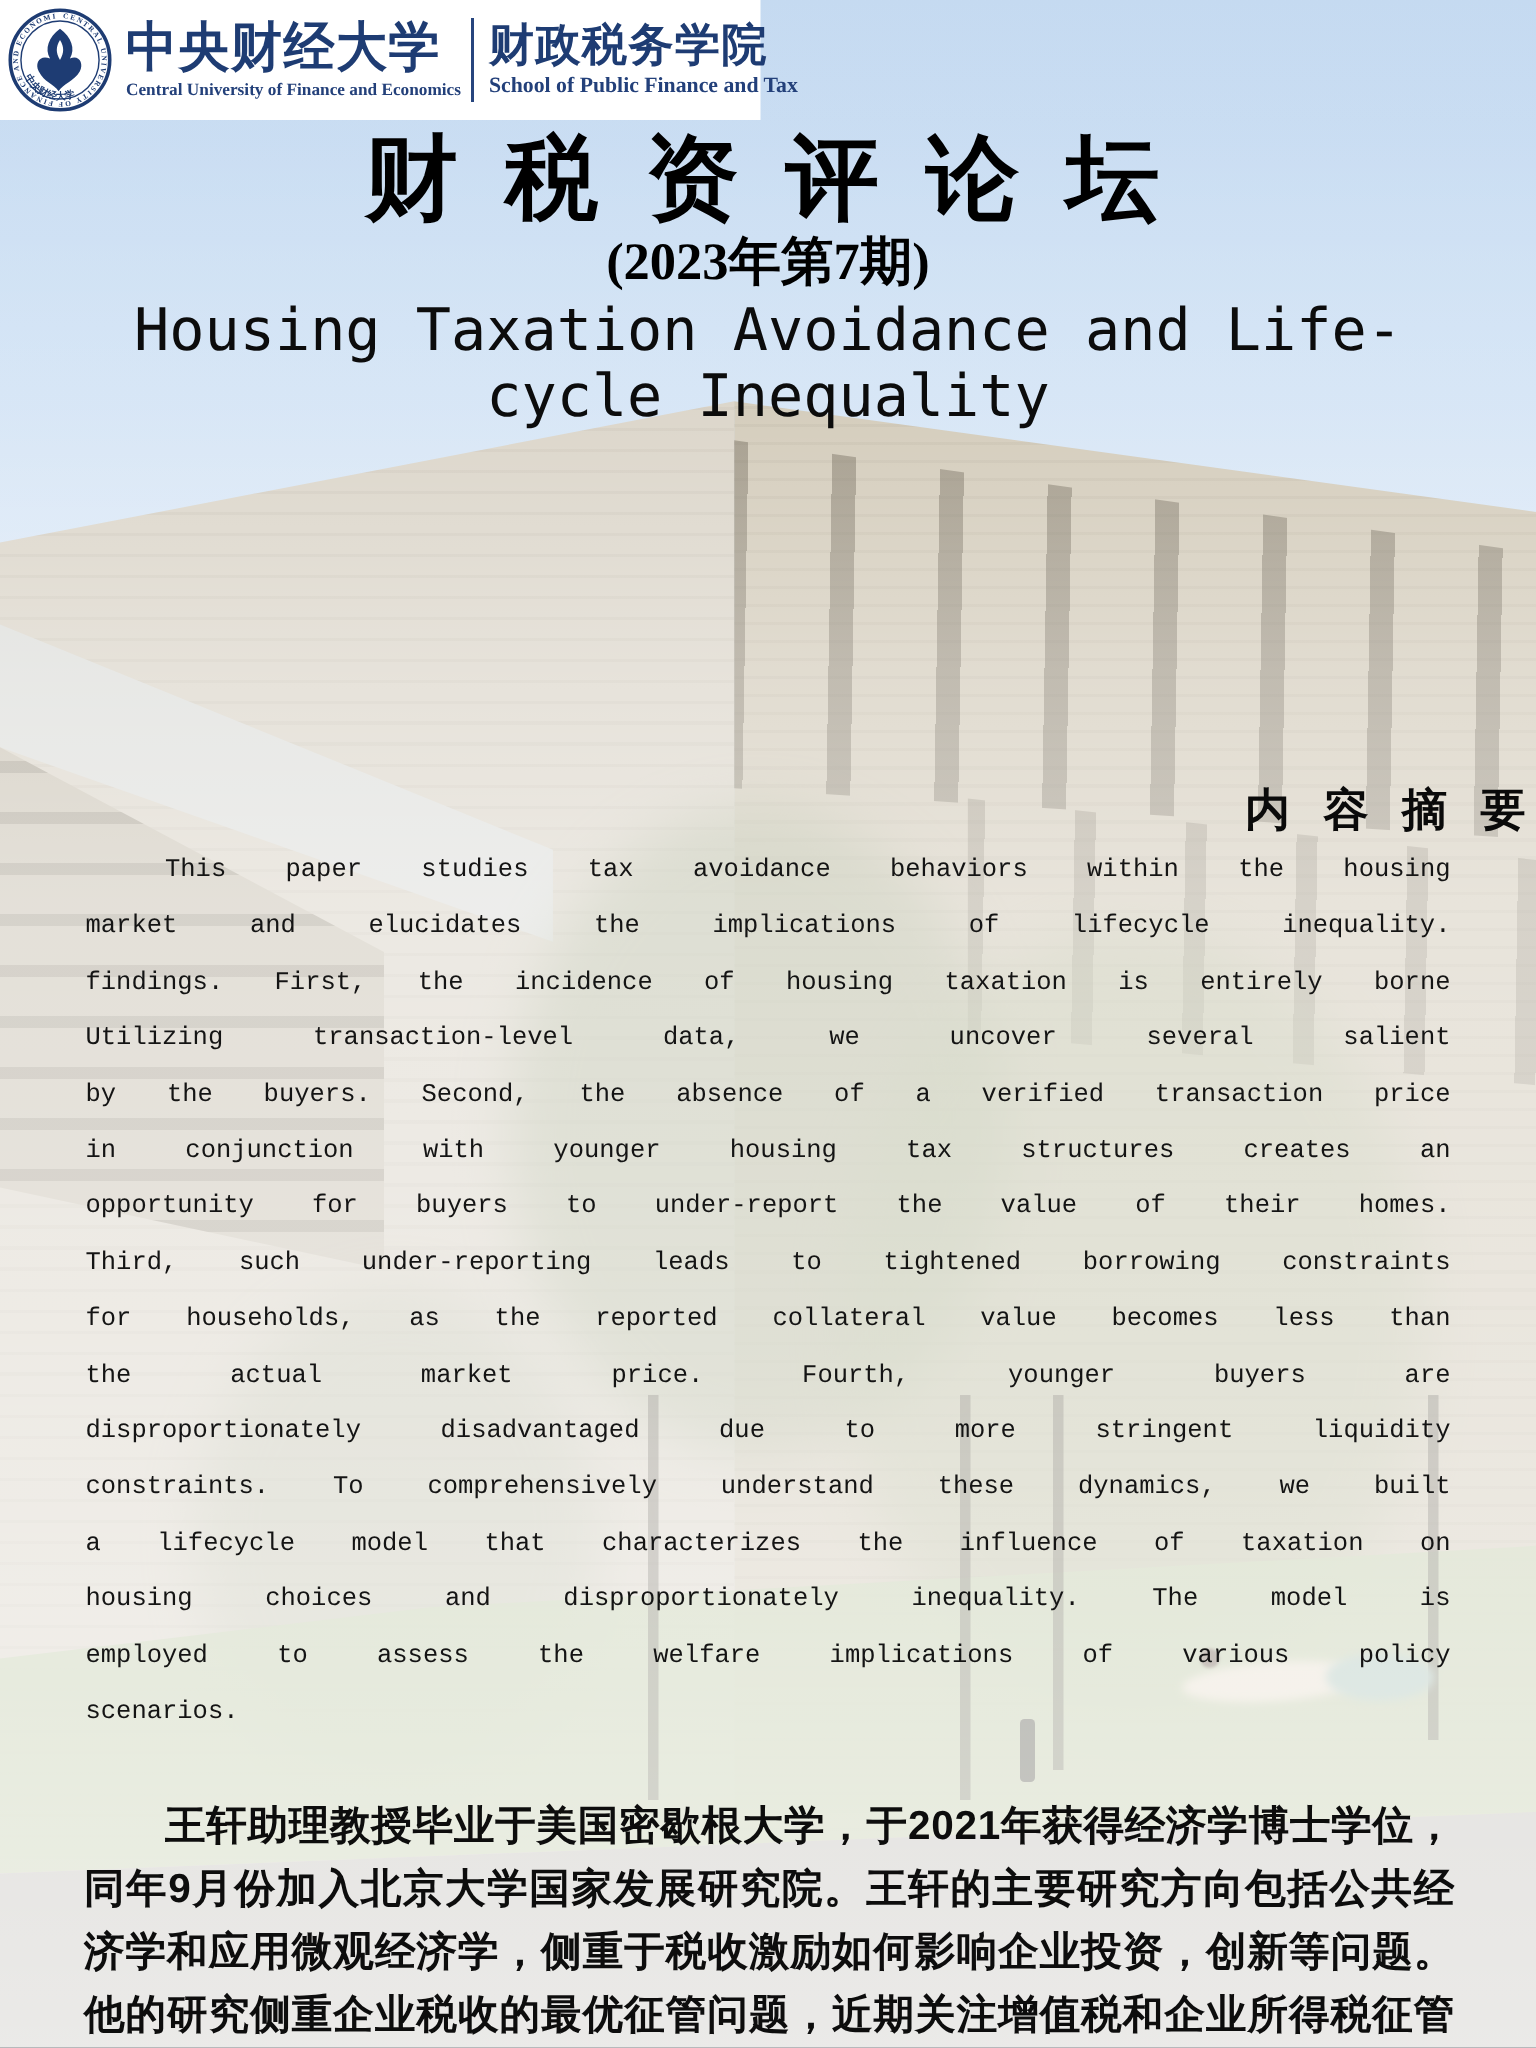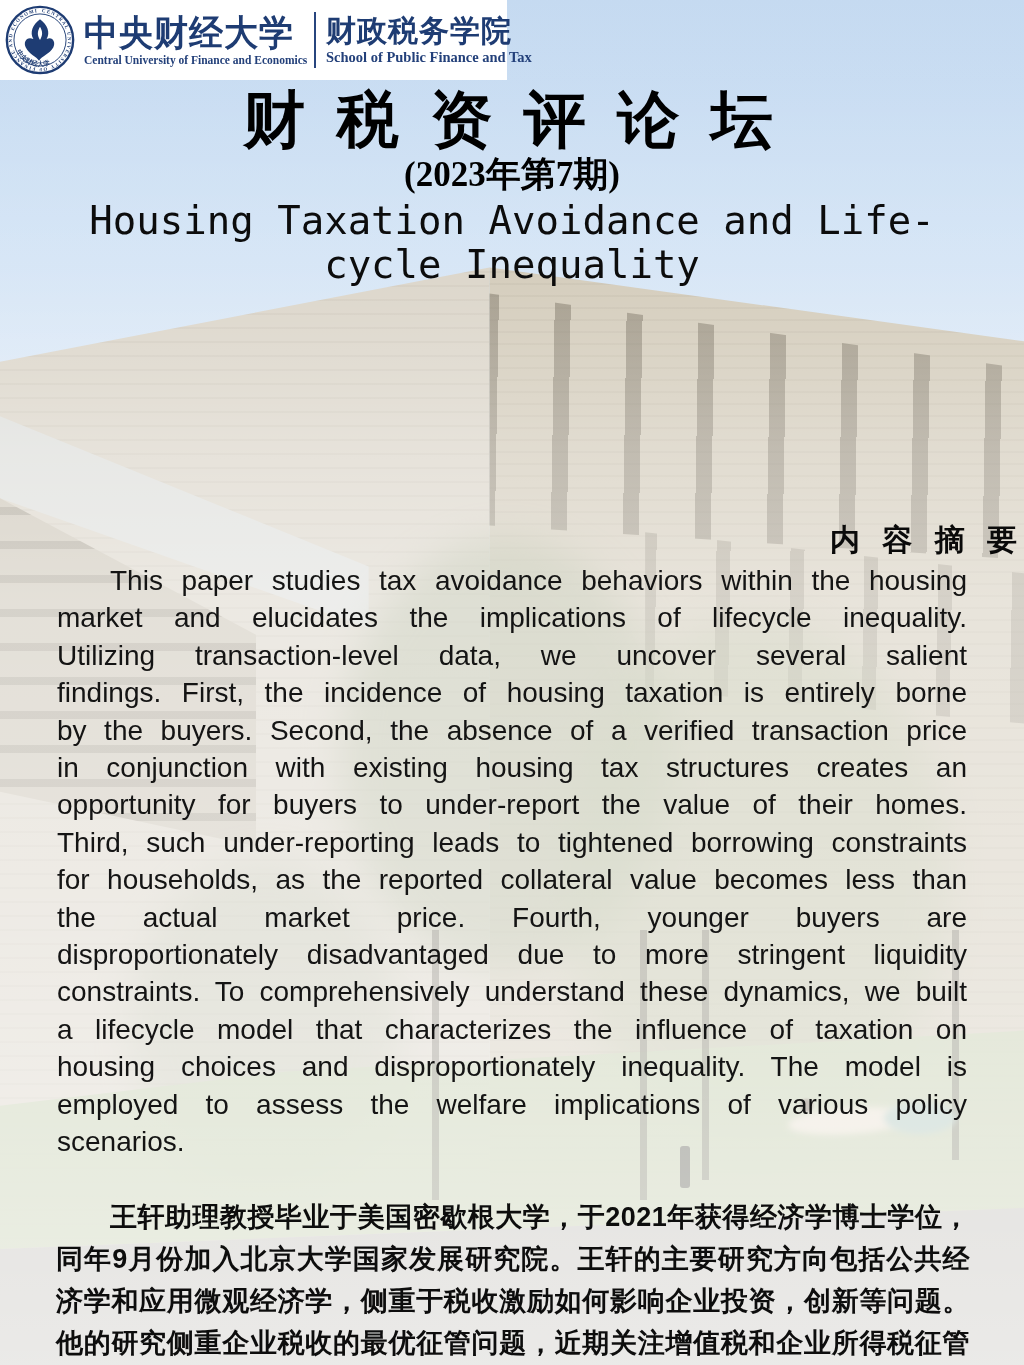--- a/index.html
+++ b/index.html
@@ -62,21 +62,21 @@
             letter-spacing:8px;color:#000;}
   .title-issue{font-family:"Liberation Serif",serif;font-weight:700;font-size:35px;line-height:1.1;
             margin-top:2px;color:#000;}
   .title-en{font-family:"DejaVu Sans Mono",monospace;font-size:39px;line-height:44px;margin-top:4px;
             padding:0 44px;color:#0c0c0c;}
   .info{position:absolute;top:294px;left:58px;right:40px;}
   .info-line{font-size:30px;font-weight:700;line-height:32px;margin-bottom:11px;letter-spacing:.5px;}
   .abs-head{position:absolute;top:520px;left:0;width:100%;text-align:right;
             font-size:30px;font-weight:700;letter-spacing:7px;}
   .abstract{position:absolute;top:562px;left:57px;width:910px;
-            font-family:Liberation Sans, sans-serif;font-size:28px;color:#141414;}
+            font-family:Liberation Mono, monospace;font-size:17px;color:#141414;}
   .abs-line{line-height:37.4px;white-space:nowrap;text-align:justify;text-align-last:justify;
             text-justify:inter-character;}
   .abs-line.first{text-indent:53px;}
   .abs-line.last{text-align-last:left;}
   .bio{position:absolute;top:1196px;left:56px;width:914px;font-size:27px;font-weight:700;
        line-height:42px;text-align:justify;text-justify:inter-character;text-indent:2em;
        letter-spacing:.5px;color:#0d0d0d;}
 </style>
 </head>
 <body>
@@ -143,24 +143,24 @@
       <div class="title-issue">(2023年第7期)</div>
       <div class="title-en">Housing Taxation Avoidance and Life-cycle Inequality</div>
     </div>
 
 
     <div class="abs-head">内 容 摘 要</div>
 
     <div class="abstract">
       <div class="abs-line first">This paper studies tax avoidance behaviors within the housing</div>
       <div class="abs-line">market and elucidates the implications of lifecycle inequality.</div>
+      <div class="abs-line">findings. First, the incidence of housing taxation is entirely borne</div>
       <div class="abs-line">Utilizing transaction-level data, we uncover several salient</div>
-      <div class="abs-line">findings. First, the incidence of housing taxation is entirely borne</div>
       <div class="abs-line">by the buyers. Second, the absence of a verified transaction price</div>
-      <div class="abs-line">in conjunction with existing housing tax structures creates an</div>
+      <div class="abs-line">in conjunction with younger housing tax structures creates an</div>
       <div class="abs-line">opportunity for buyers to under-report the value of their homes.</div>
       <div class="abs-line">Third, such under-reporting leads to tightened borrowing constraints</div>
       <div class="abs-line">for households, as the reported collateral value becomes less than</div>
       <div class="abs-line">the actual market price. Fourth, younger buyers are</div>
       <div class="abs-line">disproportionately disadvantaged due to more stringent liquidity</div>
       <div class="abs-line">constraints. To comprehensively understand these dynamics, we built</div>
       <div class="abs-line">a lifecycle model that characterizes the influence of taxation on</div>
       <div class="abs-line">housing choices and disproportionately inequality. The model is</div>
       <div class="abs-line">employed to assess the welfare implications of various policy</div>
       <div class="abs-line last">scenarios.</div>

